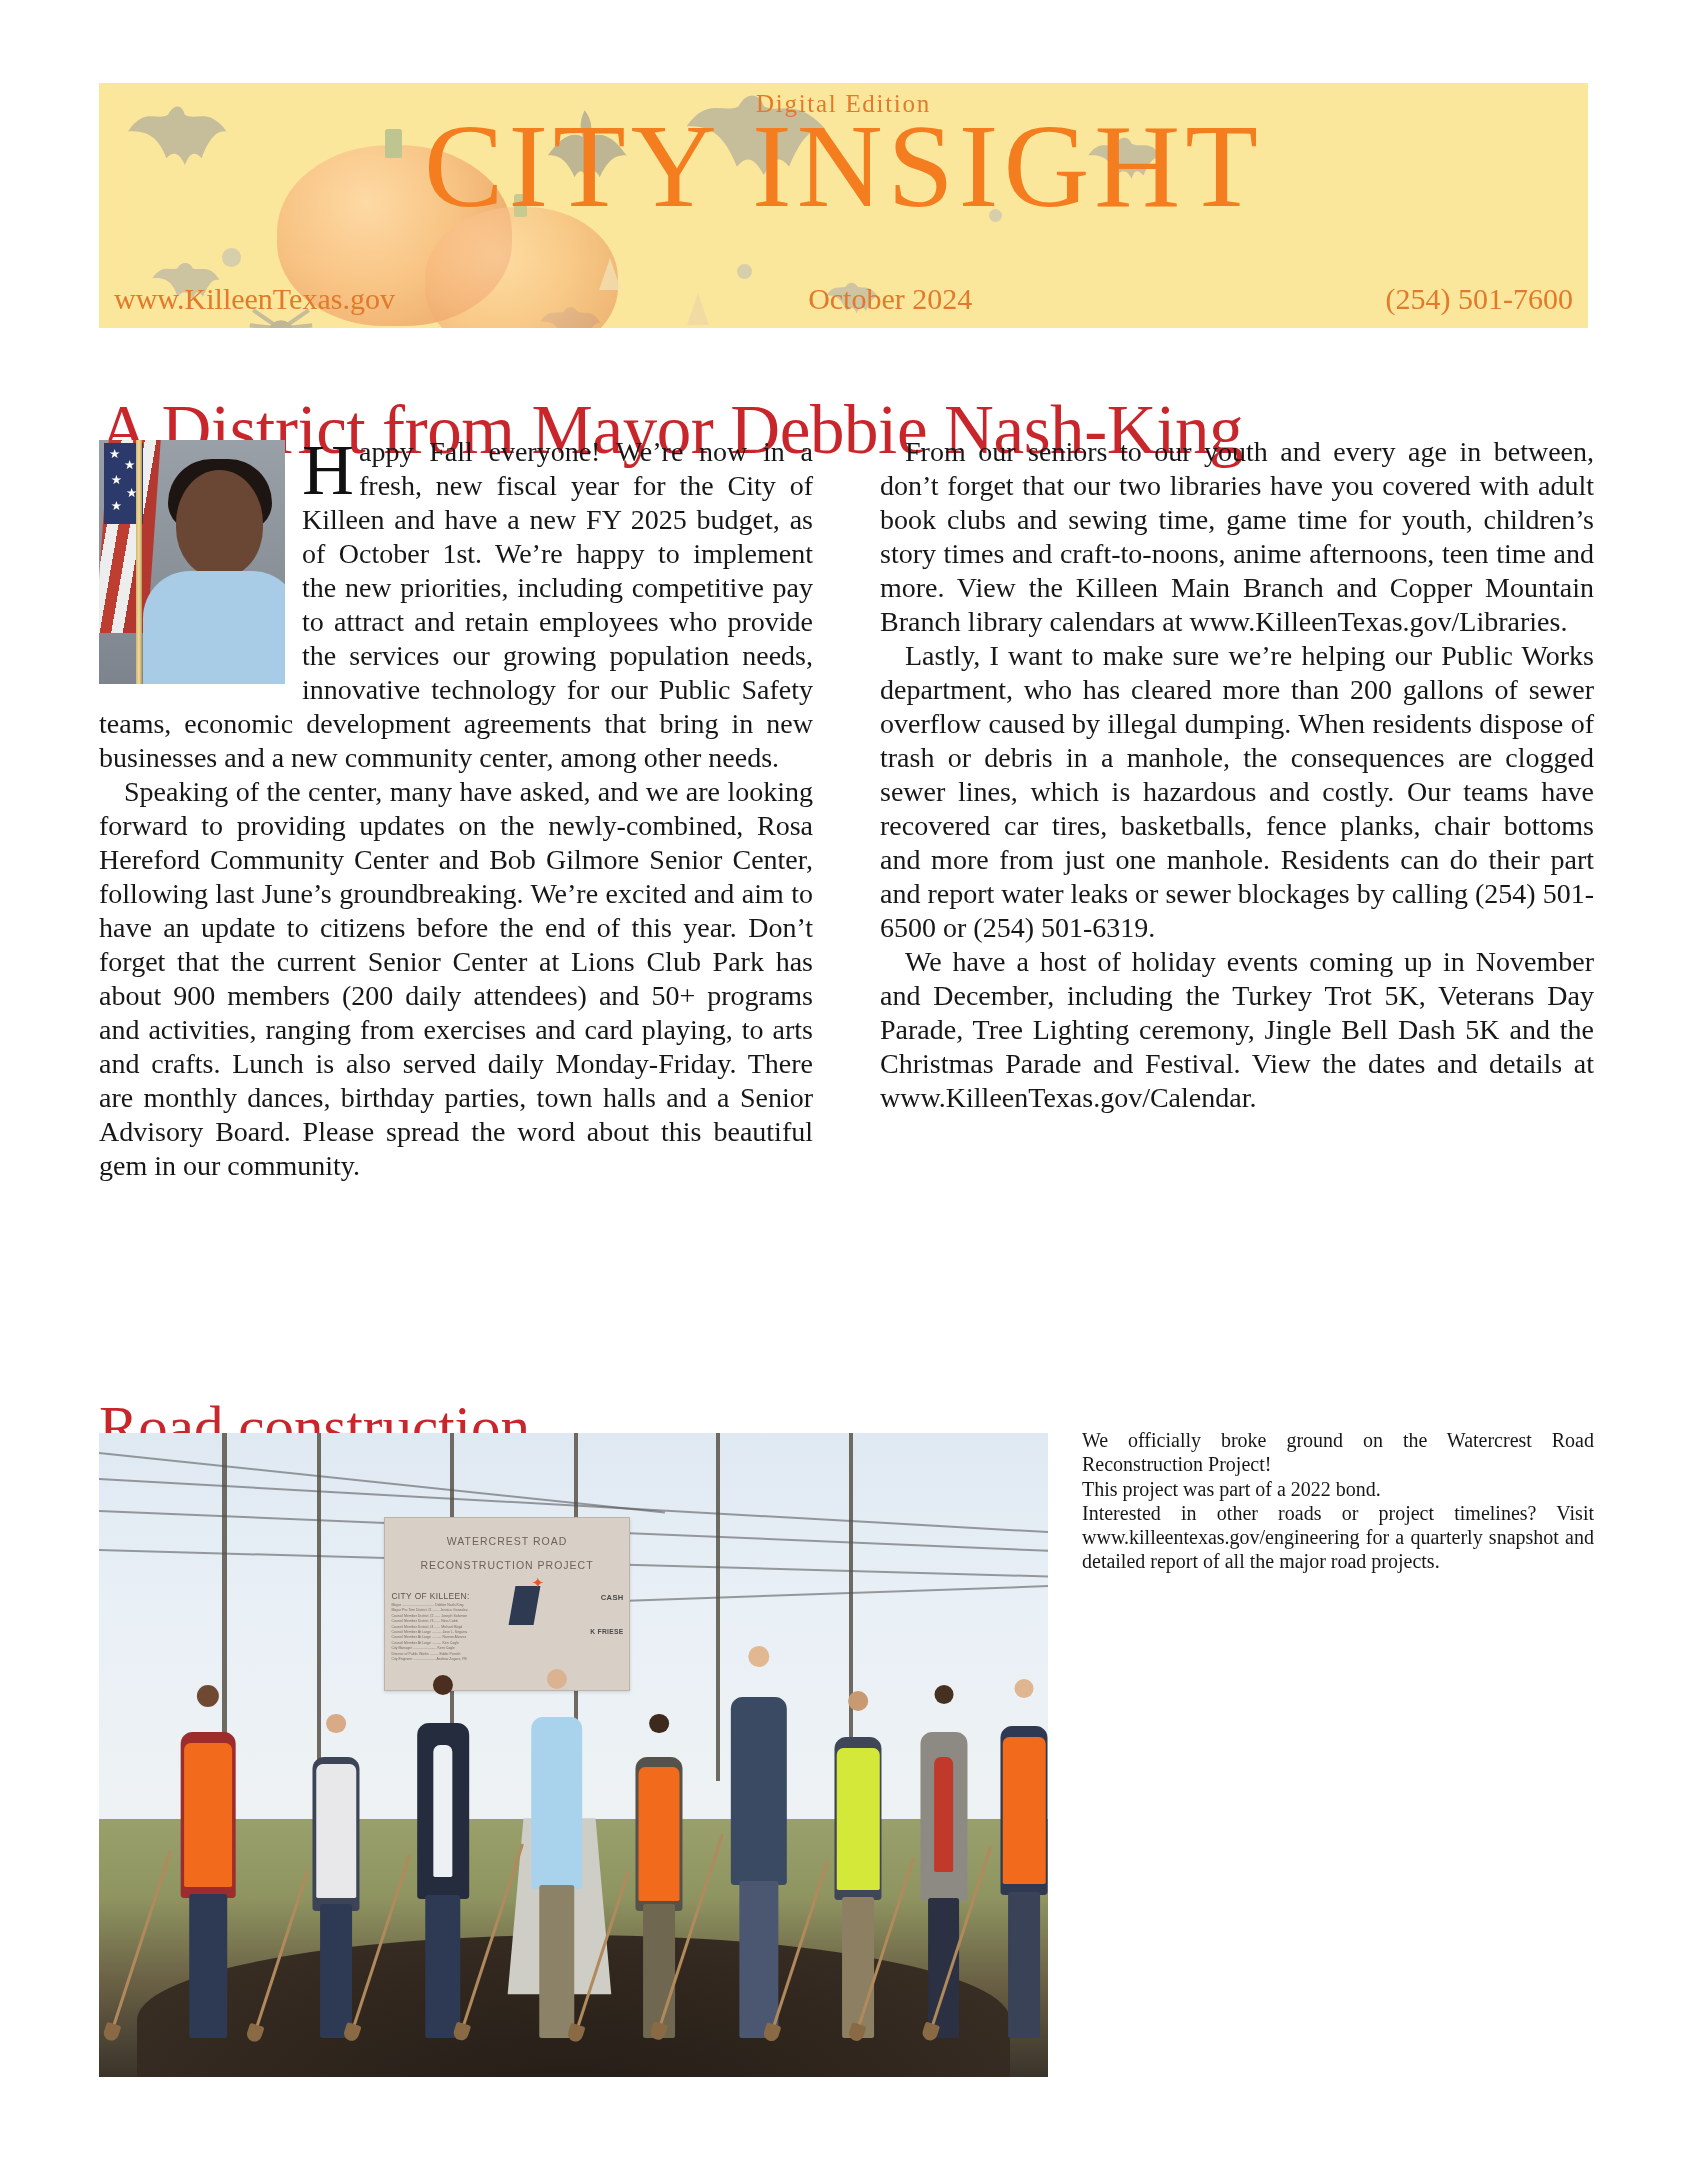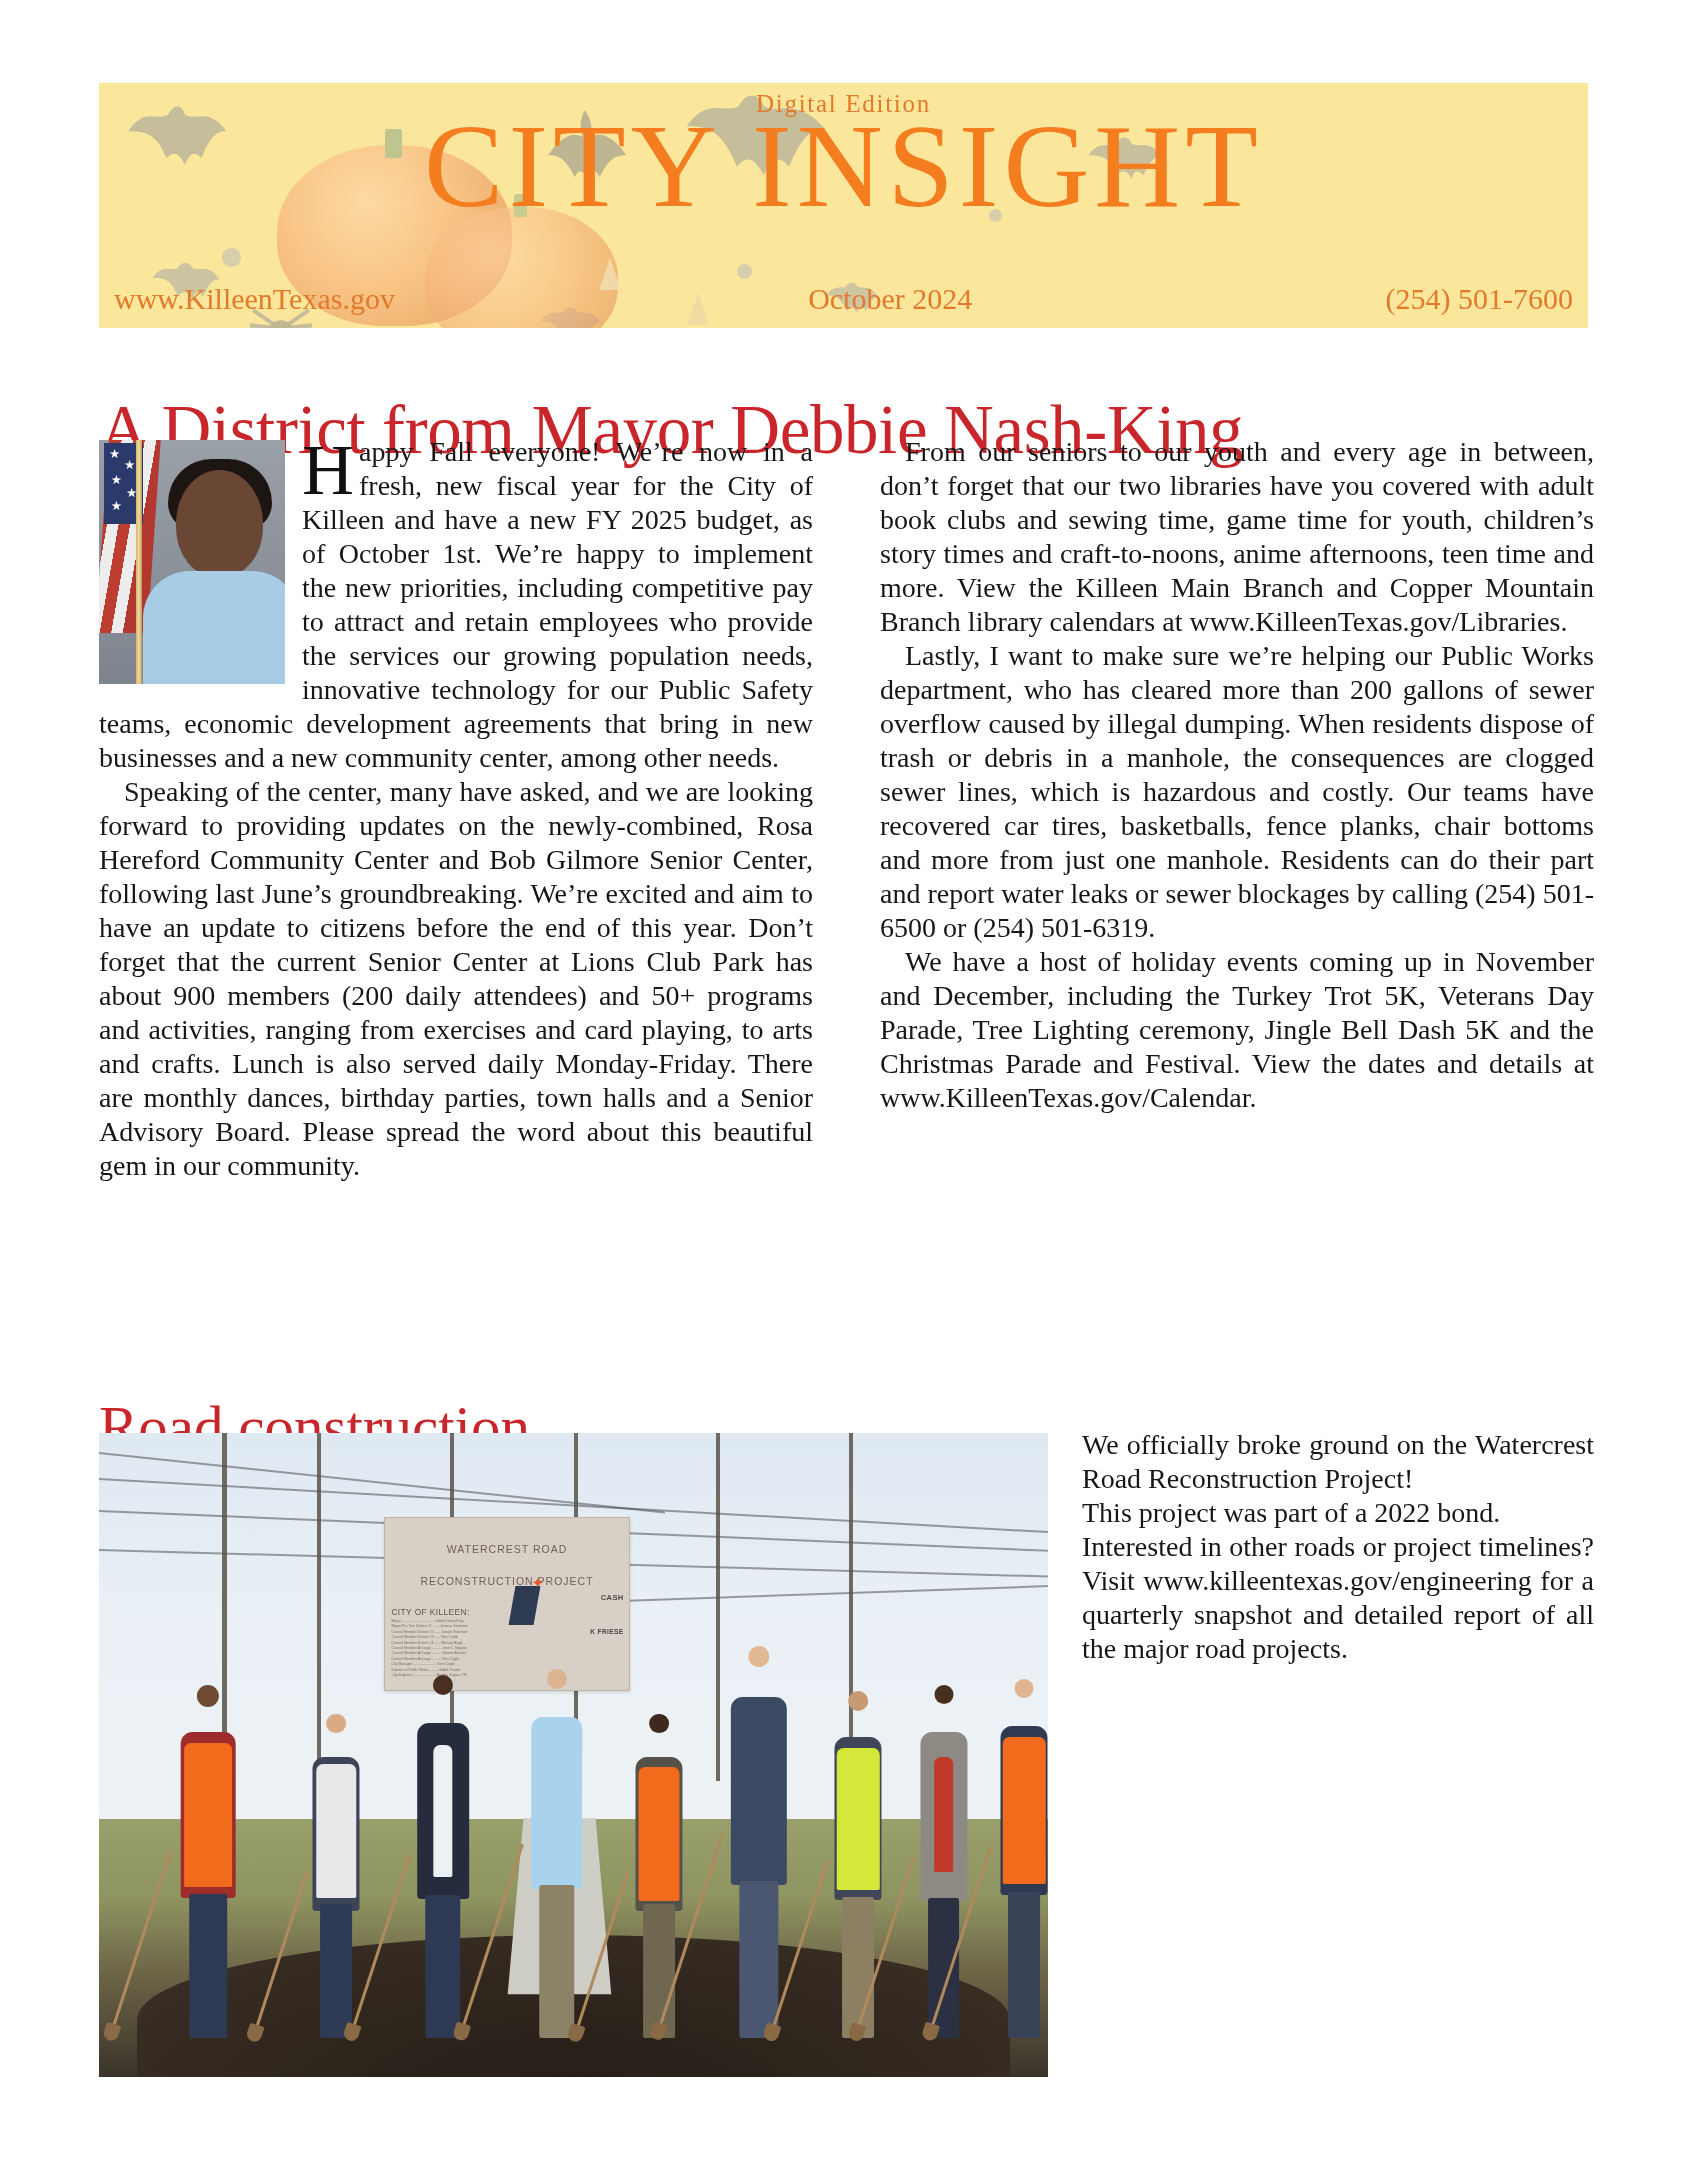--- a/index.html
+++ b/index.html
@@ -323,21 +323,21 @@
     box-sizing: border-box;
     overflow: hidden;
   }
   .ph-sign-title {
     font-family: "Liberation Sans", "DejaVu Sans", sans-serif;
     font-size: 10.5px;
     letter-spacing: 1px;
     color: #6f6158;
     text-align: center;
     line-height: 1.28;
-    margin-top: 18px;
+    margin-top: 10px;
   }
   .ph-sign-sub {
     font-family: "Liberation Sans", "DejaVu Sans", sans-serif;
     font-size: 8.4px;
     letter-spacing: 0.4px;
     color: #5d5249;
     margin-top: 19px;
   }
   .ph-sign-rows {
     font-family: "Liberation Sans", "DejaVu Sans", sans-serif;
@@ -415,21 +415,21 @@
     height: 17px;
     background: #8a6a44;
     border-radius: 2.5px 2.5px 7.6px 7.6px;
   }
 
   .story2-text {
     position: absolute;
     left: 1082px;
     top: 1428px;
     width: 512px;
-    font-size: 28px;
+    font-size: 20px;
     line-height: 1.215;
     text-align: justify;
     hyphens: auto;
     color: #171717;
   }
   .story2-text p { margin: 0; text-indent: 0; }
 </style>
 </head>
 <body>
 

